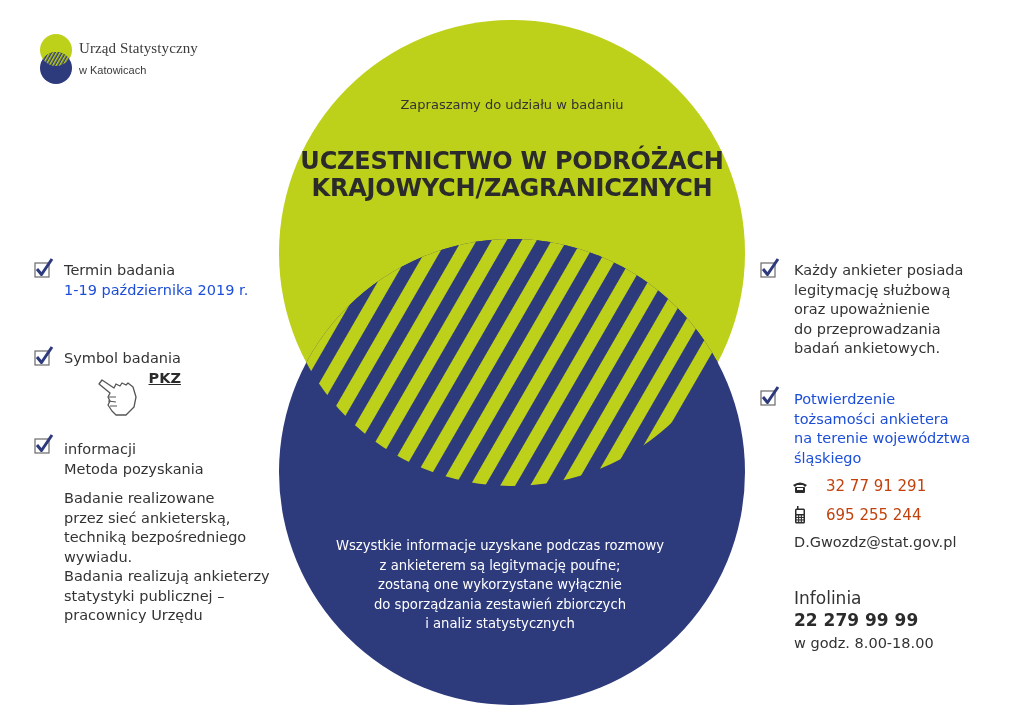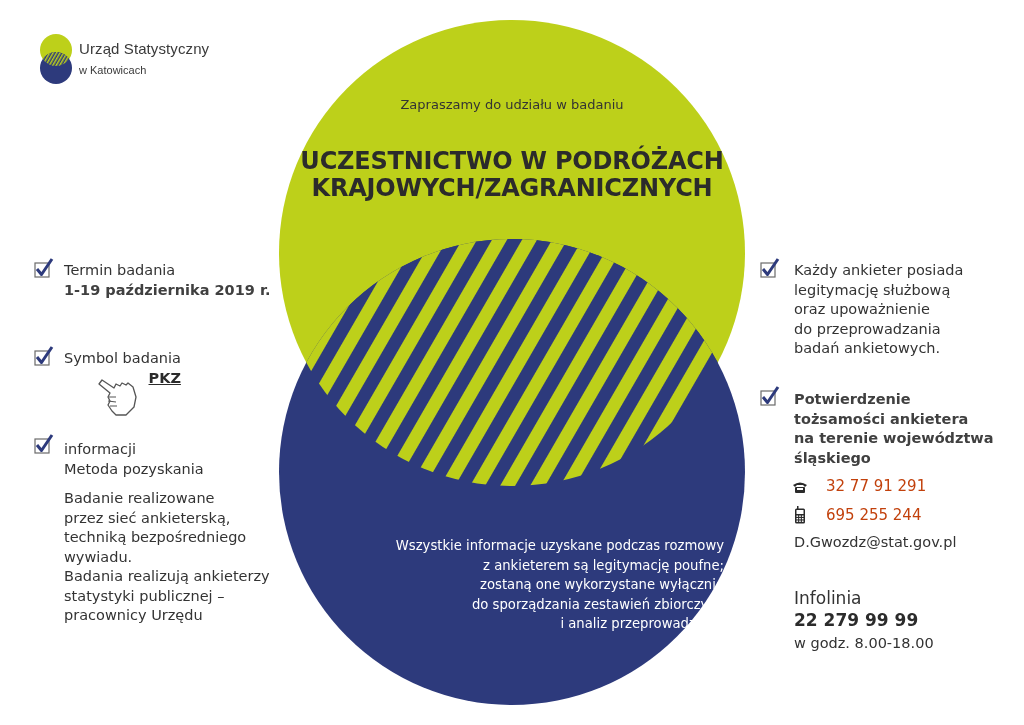--- a/index.html
+++ b/index.html
@@ -1,27 +1,27 @@
 <!DOCTYPE html>
 <html><head>
 <meta charset="utf-8">
 <style>
   html,body{margin:0;padding:0;}
   body{width:1024px;height:725px;position:relative;background:#ffffff;overflow:hidden;
        font-family:"DejaVu Sans","Liberation Sans",sans-serif;color:#333333;}
   .abs{position:absolute;}
   #venn{position:absolute;left:0;top:0;}
-  .logo-text1{left:79px;top:40px;font-size:15px;color:#3a3a3a;font-family:Liberation Sans, sans-serif;letter-spacing:0.1px;}
+  .logo-text1{left:79px;top:40px;font-size:15px;color:#3a3a3a;font-family:Liberation Serif, serif;letter-spacing:0.1px;}
   .logo-text2{left:79px;top:64px;font-size:11px;color:#3a3a3a;font-family:"Liberation Sans",sans-serif;}
   .invite{left:312px;top:97px;width:400px;text-align:center;font-size:13px;color:#333;}
   .title{left:292px;top:148px;width:440px;text-align:center;font-size:24px;font-weight:bold;color:#2b2b2b;line-height:27px;letter-spacing:-0.2px;}
-  .confid{left:300px;top:536px;width:424px;text-align:right;font-size:13.2px;color:#ffffff;line-height:19.5px;}
+  .confid{left:288px;top:536px;width:424px;text-align:center;font-size:13.2px;color:#ffffff;line-height:19.5px;}
   .chk{position:absolute;width:20px;height:20px;}
   .txt{font-size:14.5px;line-height:19.5px;color:#333;}
-  .bold{font-weight:bold;color:#404040;}
+  .bold{font-weight:normal;color:#1d4ed8;}
   .pkz{font-weight:bold;text-decoration:underline;color:#2b2b2b;font-size:14.5px;text-align:right;}
   .phone-row{font-size:15px;color:#c2410c;}
   .info-title{font-size:17px;color:#333;}
   .info-num{font-size:17px;font-weight:bold;color:#2b2b2b;}
 </style>
 </head>
 <body>
 
 <svg id="venn" width="1024" height="725" viewBox="0 0 1024 725">
   <defs>
@@ -66,21 +66,21 @@
 <div class="abs title">
   <div>UCZESTNICTWO W PODRÓŻACH</div>
   <div>KRAJOWYCH/ZAGRANICZNYCH</div>
 </div>
 
 <div class="abs confid">
   <div>Wszystkie informacje uzyskane podczas rozmowy</div>
   <div>z ankieterem są legitymację poufne;</div>
   <div>zostaną one wykorzystane wyłącznie</div>
   <div>do sporządzania zestawień zbiorczych</div>
-  <div>i analiz przeprowadzania</div>
+  <div>i analiz statystycznych</div>
 </div>
 
 <svg class="chk" style="left:34px;top:258px" viewBox="0 0 20 20">
   <rect x="1" y="5" width="14" height="14" fill="none" stroke="#6a6a6a" stroke-width="1.2"></rect>
   <path d="M3 11 L7.5 16.5 L18 1" fill="none" stroke="#2d3a7c" stroke-width="3" stroke-linejoin="round"></path>
 </svg>
 <div class="abs txt" style="left:64px;top:261px">
   <div>Termin badania</div>
   <div class="bold">1-19 października 2019 r.</div>
 </div>

